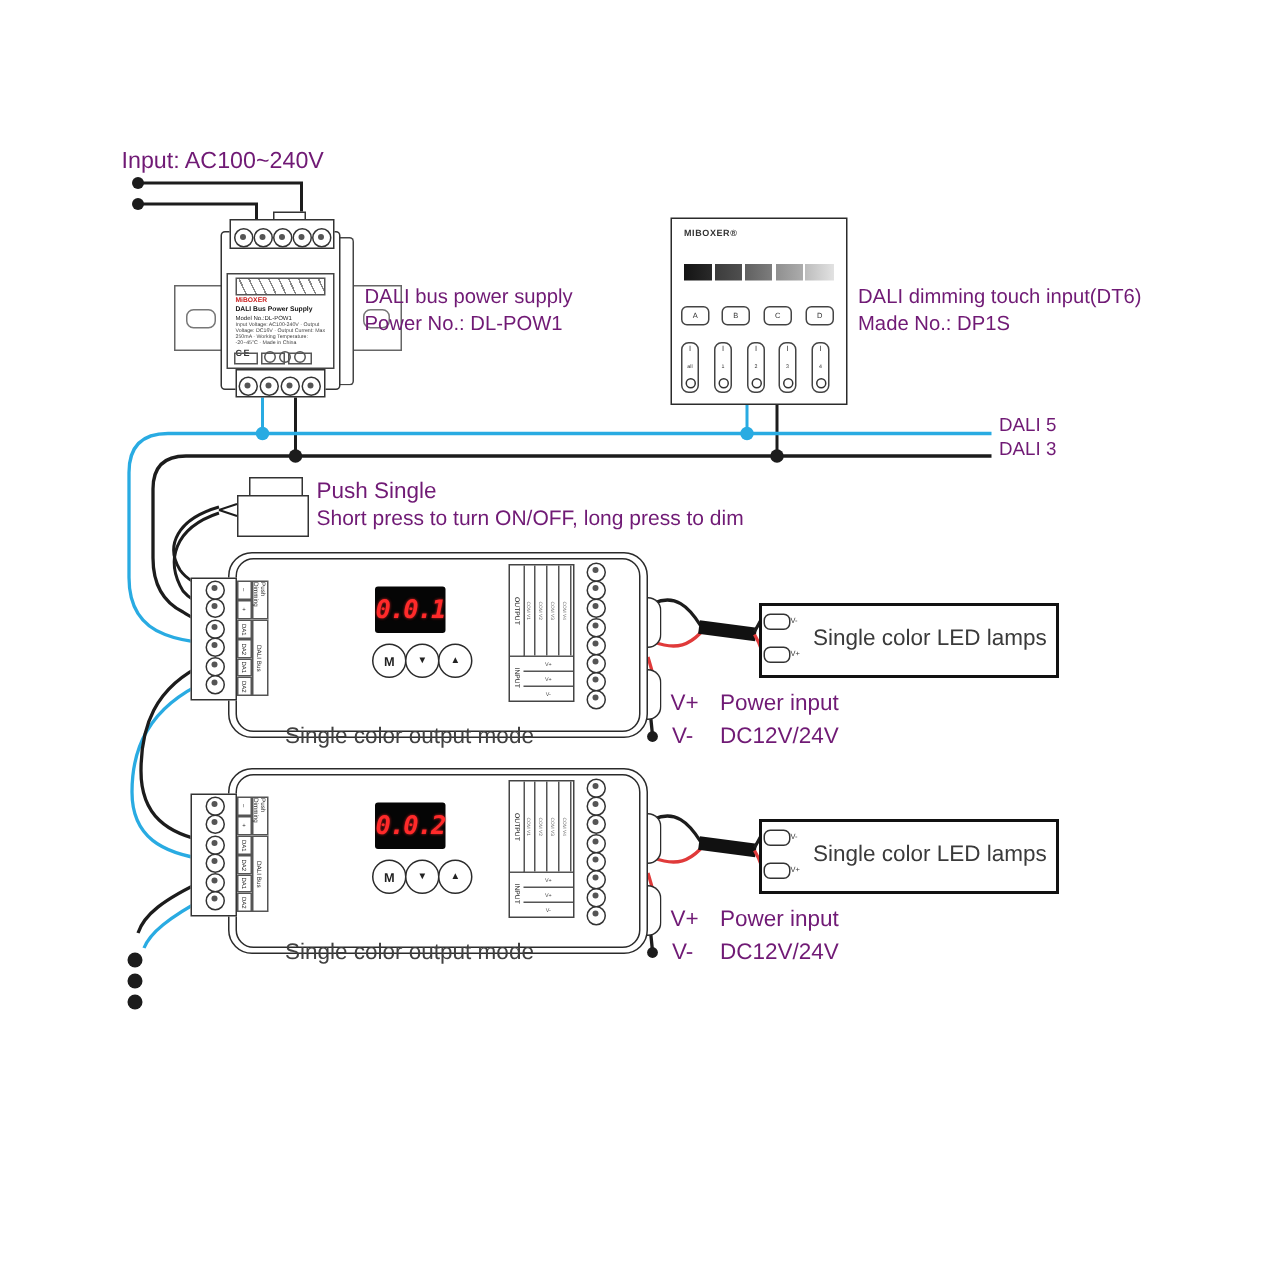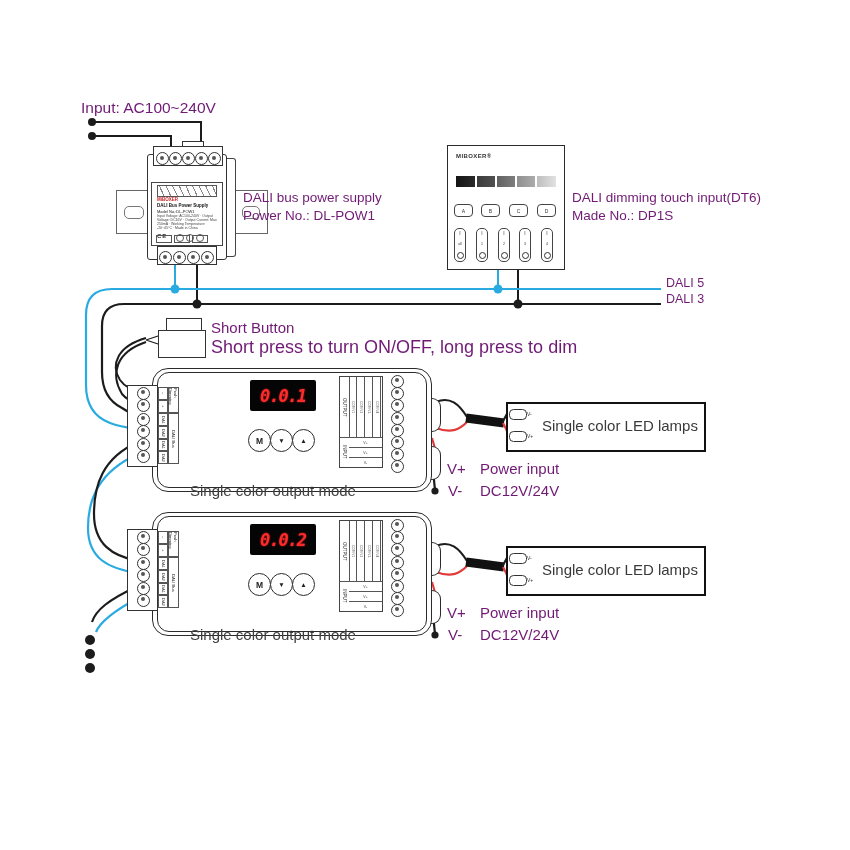--- a/index.html
+++ b/index.html
@@ -42,21 +42,21 @@
   .unit{position:absolute;left:122px;width:322px;height:140px;z-index:2;}
   .u1{top:368px;} .u2{top:512px;}
   .unit-body{position:absolute;left:30px;top:0;width:278px;height:122px;border:1.6px solid #2b2b2b;border-radius:16px;background:#fff;}
   .unit-inner{position:absolute;left:35px;top:4px;width:268px;height:114px;border:1px solid #2b2b2b;border-radius:12px;background:#fff;}
   .ear{position:absolute;left:305px;width:13px;height:32px;border:1.4px solid #2b2b2b;border-left:none;border-radius:0 9px 9px 0;background:#fff;}
   .ear.e1{top:30px;} .ear.e2{top:78px;}
   .lblock{position:absolute;left:5px;top:17px;width:29px;height:80px;border:1.4px solid #333;background:#fff;}
   .strip{position:absolute;left:36px;top:19px;width:21px;height:77px;z-index:3;}
   .strip .c1{position:absolute;left:0;width:10px;border:0.8px solid #555;box-sizing:border-box;background:#fff;writing-mode:vertical-rl;font-size:4px;color:#222;display:flex;align-items:center;justify-content:center;}
   .strip .c2{position:absolute;left:9.5px;width:11px;border:0.8px solid #555;box-sizing:border-box;background:#fff;writing-mode:vertical-rl;font-size:4.2px;color:#222;display:flex;align-items:center;justify-content:center;}
-  .display{position:absolute;left:128px;top:12px;width:66px;height:31px;background:#050505;border-radius:2px;display:flex;align-items:center;justify-content:center;}
+  .display{position:absolute;left:128px;top:23px;width:47px;height:31px;background:#050505;border-radius:2px;display:flex;align-items:center;justify-content:center;}
   .display span{font-family:"DejaVu Sans Mono",monospace;font-style:italic;font-weight:bold;font-size:17px;letter-spacing:-1px;color:#ff2a2a;text-shadow:0 0 2px rgba(255,40,40,.8);}
   .cbtn{position:absolute;top:61px;width:21px;height:21px;border:1.6px solid #2b2b2b;border-radius:50%;background:#fff;display:flex;align-items:center;justify-content:center;font-size:8.5px;font-weight:bold;color:#222;}
   .iotab{position:absolute;left:217px;top:8px;width:44px;height:92px;border:1px solid #444;background:#fff;box-sizing:border-box;}
   .iotab .olab{position:absolute;left:0;top:0;width:9px;height:60px;border-right:0.8px solid #555;border-bottom:0.8px solid #555;writing-mode:vertical-rl;font-size:4.5px;color:#222;display:flex;align-items:center;justify-content:center;}
   .iotab .ilab{position:absolute;left:0;top:60px;width:9px;height:30px;writing-mode:vertical-rl;font-size:4.5px;color:#222;display:flex;align-items:center;justify-content:center;}
   .ocol{position:absolute;top:0;width:8px;height:60px;border-right:0.8px solid #555;writing-mode:vertical-rl;font-size:3.2px;color:#666;display:flex;align-items:center;justify-content:center;box-sizing:border-box;}
   .irow{position:absolute;left:9px;width:33px;height:10px;border-top:0.8px solid #555;font-size:3.6px;color:#444;display:flex;align-items:center;justify-content:center;box-sizing:border-box;}
   .mode{position:absolute;left:68px;top:114px;font-size:15px;color:#404040;white-space:nowrap;}
   
   .lampbox{position:absolute;left:506px;width:196px;height:46px;border:2.6px solid #111;background:#fff;z-index:2;}
@@ -126,22 +126,22 @@
   <circle cx="90" cy="668" r="5" fill="#1c1c1c"></circle>
 </svg>
 
 <div class="txt z3" style="left:81px;top:99px;font-size:15.5px;">Input: AC100~240V</div>
 <div class="txt z3" style="left:243px;top:190px;font-size:13.5px;">DALI bus power supply</div>
 <div class="txt z3" style="left:243px;top:208px;font-size:13.5px;">Power No.: DL-POW1</div>
 <div class="txt z3" style="left:572px;top:190px;font-size:13.5px;">DALI dimming touch input(DT6)</div>
 <div class="txt z3" style="left:572px;top:208px;font-size:13.5px;">Made No.: DP1S</div>
 <div class="txt z3" style="left:666px;top:276px;font-size:12.5px;">DALI 5</div>
 <div class="txt z3" style="left:666px;top:292px;font-size:12.5px;">DALI 3</div>
-<div class="txt z3" style="left:211px;top:319px;font-size:15px;">Short Button</div>
-<div class="txt z3" style="left:211px;top:337px;font-size:18px;">Short press to turn ON/OFF, long press to dim</div>
+<div class="txt z3" style="left:211px;top:319px;font-size:15px;">Push Single</div>
+<div class="txt z3" style="left:211px;top:337px;font-size:14px;">Short press to turn ON/OFF, long press to dim</div>
 
 <div class="txt z3" style="left:447px;top:460px;font-size:15px;">V+</div>
 <div class="txt z3" style="left:448px;top:482px;font-size:15px;">V-</div>
 <div class="txt z3" style="left:480px;top:460px;font-size:15px;">Power input</div>
 <div class="txt z3" style="left:480px;top:482px;font-size:15px;">DC12V/24V</div>
 
 <div class="txt z3" style="left:447px;top:604px;font-size:15px;">V+</div>
 <div class="txt z3" style="left:448px;top:626px;font-size:15px;">V-</div>
 <div class="txt z3" style="left:480px;top:604px;font-size:15px;">Power input</div>
 <div class="txt z3" style="left:480px;top:626px;font-size:15px;">DC12V/24V</div>

